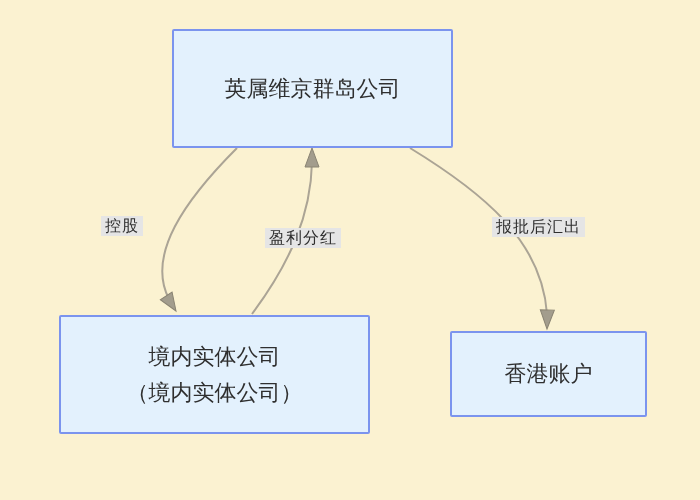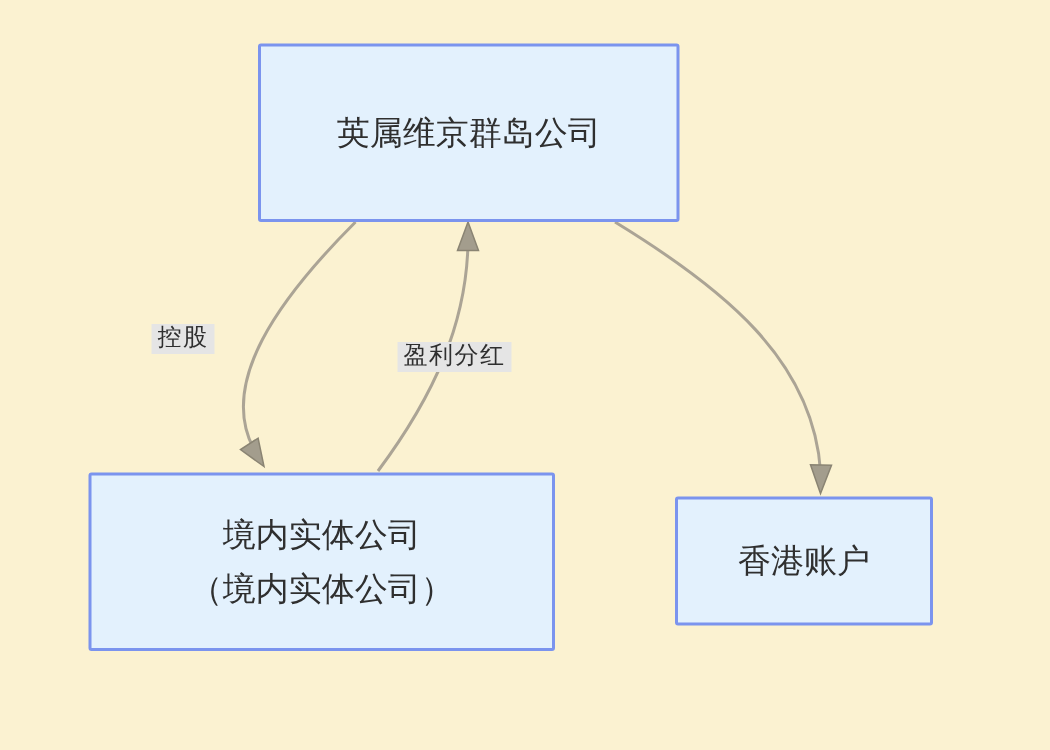--- a/index.html
+++ b/index.html
@@ -41,21 +41,21 @@
     display: flex;
     flex-direction: column;
     align-items: center;
     justify-content: center;
     text-align: center;
     font-size: 22px;
     line-height: 1.6;
   }
   .node-bvi      { left: 172px; top: 29px;  width: 281px; height: 119px; }
   .node-domestic { left: 59px;  top: 315px; width: 311px; height: 119px; }
-  .node-hk       { left: 450px; top: 331px; width: 172px; height: 86px;  }
+  .node-hk       { left: 450px; top: 331px; width: 197px; height: 86px;  }
   .edge-label {
     position: absolute;
     background: #e5e5e5;
     font-size: 16px;
     line-height: 1.25;
     letter-spacing: 1px;
     padding: 0 4px;
     white-space: nowrap;
   }
   .edge-label-holding  { left: 101px; top: 216px; }
@@ -87,14 +87,15 @@
     <div>境内实体公司</div>
     <div>（境内实体公司）</div>
   </div>
 
   <div class="node node-hk">
     <div>香港账户</div>
   </div>
 
   <span class="edge-label edge-label-holding">控股</span>
   <span class="edge-label edge-label-dividend">盈利分红</span>
+  <span class="edge-label edge-label-remit">报批后汇出</span>
 
 </div>
 
 </body></html>

